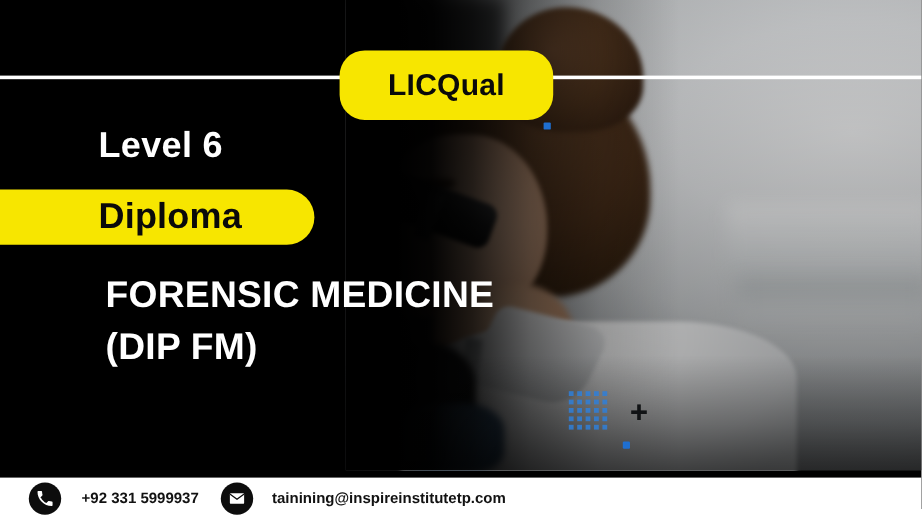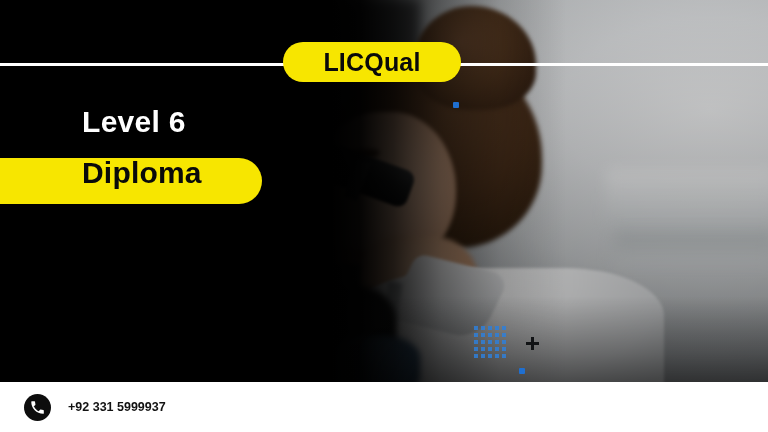--- a/index.html
+++ b/index.html
@@ -288,21 +288,21 @@
     height: 3px;
     background: #ffffff;
   }
 
   
   .logo-pill {
     position: absolute;
     left: 283px;
     top: 42px;
     width: 178px;
-    height: 40px;
+    height: 58px;
     background: #f5 e600;
     background: #f7e600;
     border-radius: 21px;
     display: flex;
     align-items: center;
     justify-content: center;
   }
   .logo-text {
     font-size: 25px;
     font-weight: bold;
@@ -324,21 +324,21 @@
   }
   .diploma-pill {
     position: absolute;
     left: 0;
     top: 158px;
     width: 262px;
     height: 46px;
     background: #f7e600;
     border-radius: 0 24px 24px 0;
     display: flex;
-    align-items: flex-start;
+    align-items: center;
   }
   .diploma-text {
     margin-left: 82px;
     font-size: 30px;
     font-weight: bold;
     color: #0a0a0a;
     letter-spacing: 0.2px;
     line-height: 1;
   }
   .course-title {
@@ -353,21 +353,21 @@
     letter-spacing: 0.2px;
   }
   .course-title .line2 { display: block; }
 
   
   .footer {
     position: absolute;
     left: 0;
     bottom: 0;
     width: 768px;
-    height: 50px;
+    height: 34px;
     background: #ffffff;
     display: flex;
     align-items: flex-start;
   }
   .contact {
     display: flex;
     align-items: center;
     height: 100%;
   }
   .contact-icon {
@@ -462,29 +462,42 @@
   <div class="logo-pill">
     <span class="logo-text">LICQual</span>
   </div>
 
   <div class="level-text">Level 6</div>
 
   <div class="diploma-pill">
     <span class="diploma-text">Diploma</span>
   </div>
 
+  <div class="course-title">
+    <span>FORENSIC MEDICINE</span>
+    <span class="line2">(DIP FM)</span>
+  </div>
 
   <div class="footer">
 
     <div class="contact" id="c-phone">
       <span class="contact-icon">
         <svg width="15" height="15" viewBox="0 0 24 24" aria-hidden="true">
           <path fill="#ffffff" d="M6.6 10.8c1.6 3.1 4.1 5.6 7.2 7.2l2.4-2.4c.3-.3.7-.4 1.1-.3 1.2.4 2.5.6 3.8.6.6 0 1 .4 1 1V21c0 .6-.4 1-1 1C10.6 22 2 13.4 2 2.9c0-.6.4-1 1-1h4.1c.6 0 1 .4 1 1 0 1.3.2 2.6.6 3.8.1.4 0 .8-.3 1.1l-2.8 3z"></path>
         </svg>
       </span>
       <span class="contact-label">+92 331 5999937</span>
     </div>
 
+    <div class="contact" id="c-email">
+      <span class="contact-icon">
+        <svg width="15" height="15" viewBox="0 0 24 24" aria-hidden="true">
+          <rect x="2.5" y="5" width="19" height="14" rx="1.6" fill="#ffffff"></rect>
+          <path d="M3.4 6.4 12 13l8.6-6.6" fill="none" stroke="#0d0d0d" stroke-width="1.7" stroke-linecap="round" stroke-linejoin="round"></path>
+        </svg>
+      </span>
+      <span class="contact-label">tainining@inspireinstitutetp.com</span>
+    </div>
 
 
   </div>
 
 </div>
 
 </body></html>

